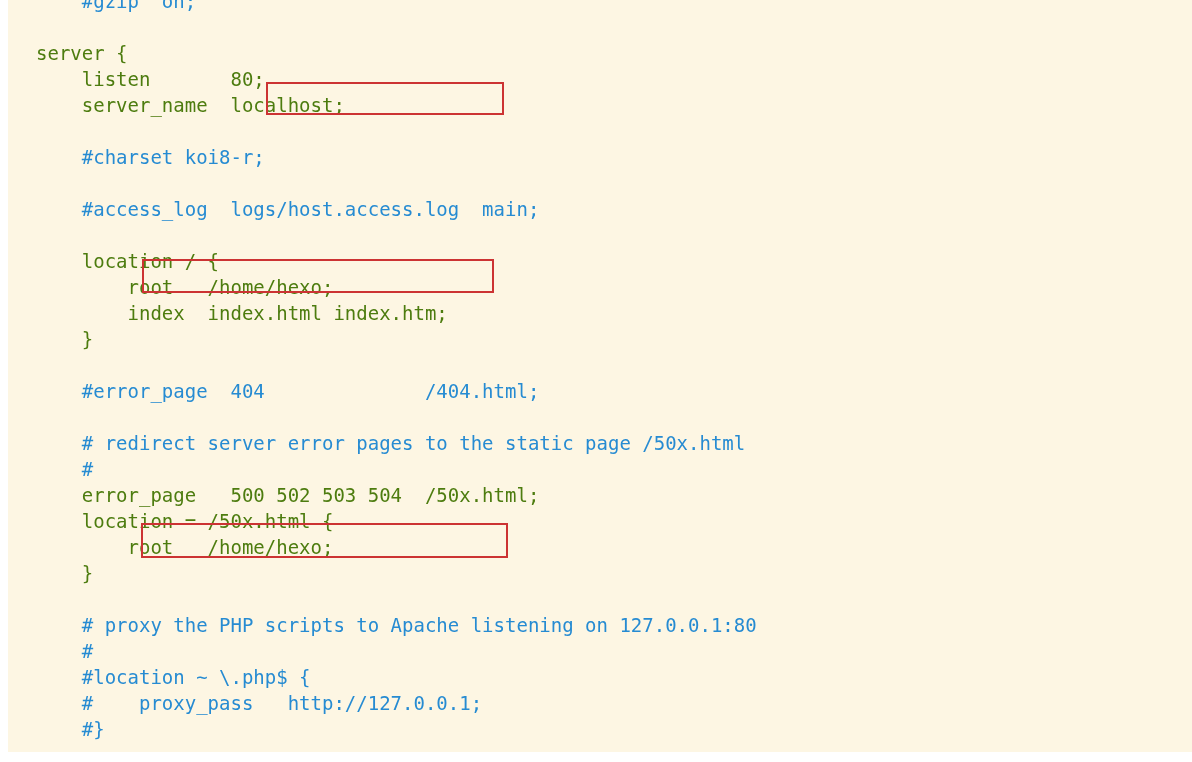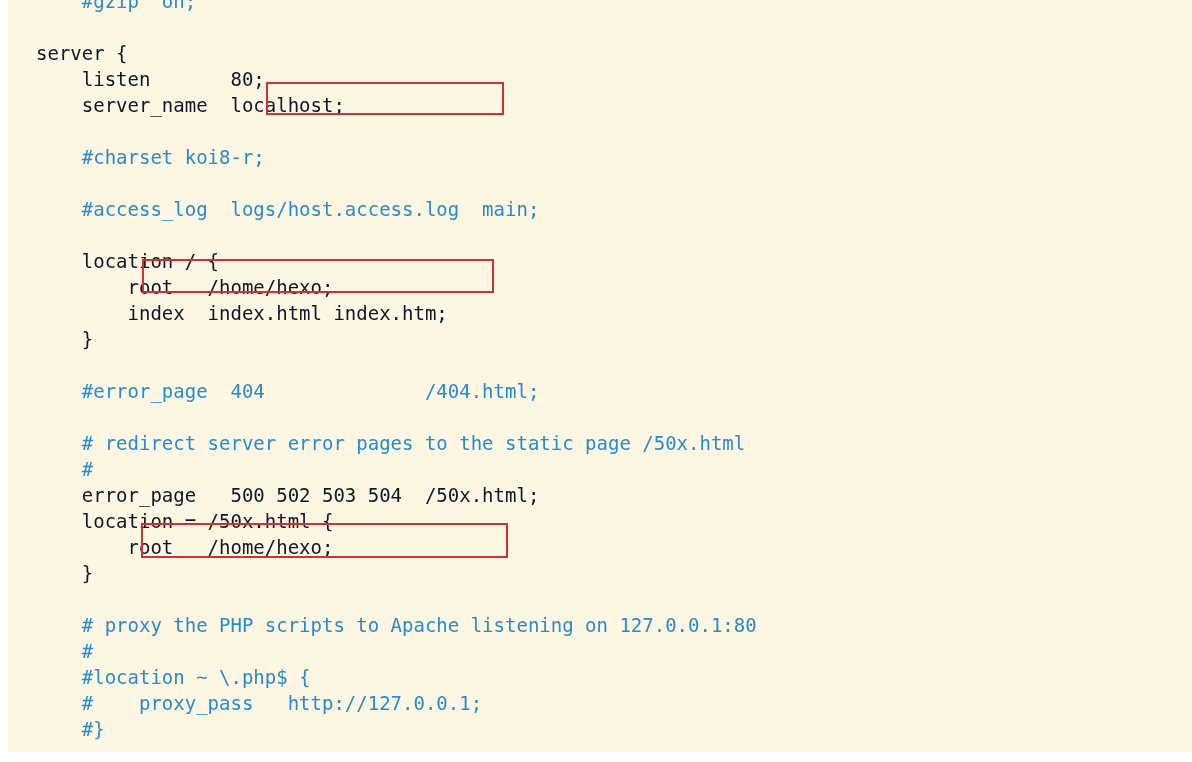--- a/index.html
+++ b/index.html
@@ -43,21 +43,21 @@
   }
 
   .line {
     display: block;
     height: 26px;
     white-space: pre;
   }
 
   
   .cmt  { color: #268bd2; }   
-  .code { color: #0f172a; }   
+  .code { color: #4d7c0f; }   
 
   
   .annot-box {
     position: absolute;
     border: 2px solid #cc3333;
     background: transparent;
     box-sizing: border-box;
     pointer-events: none;
   }
 </style>

